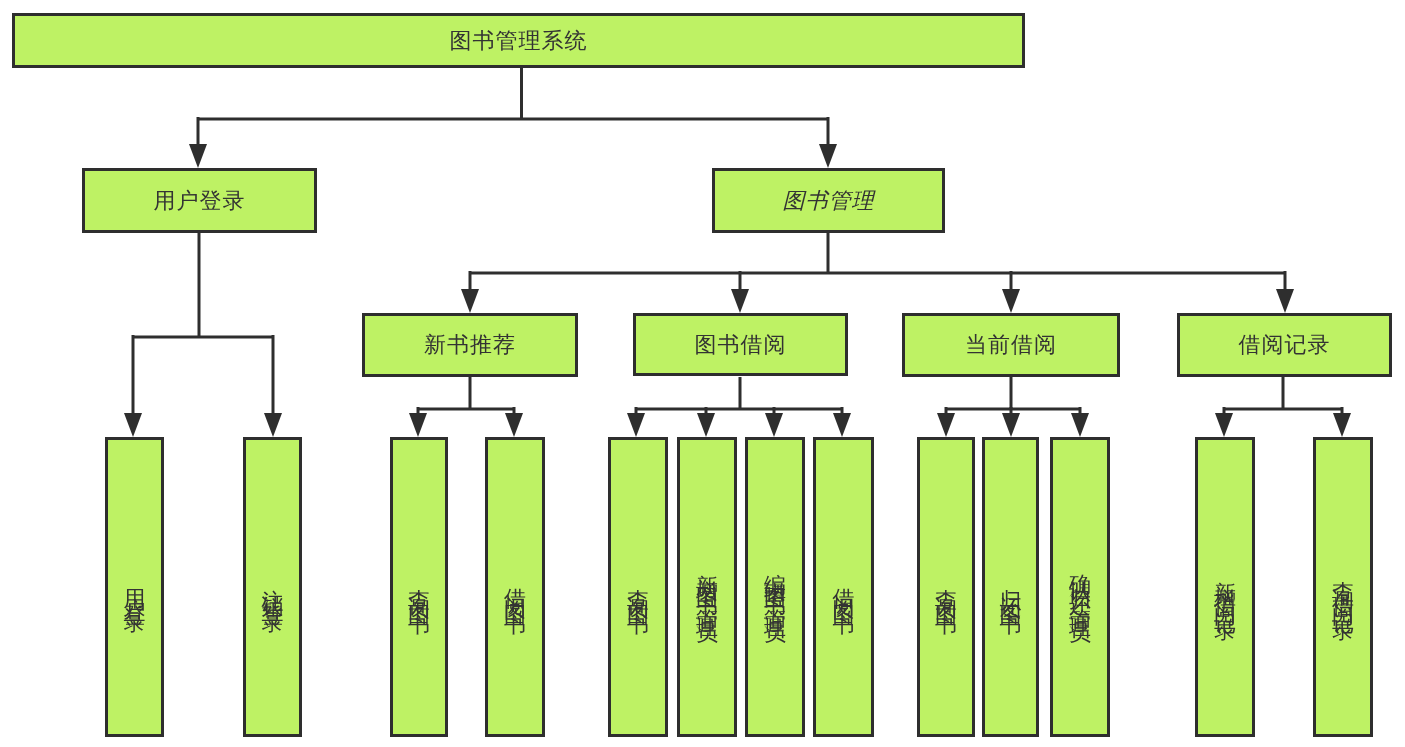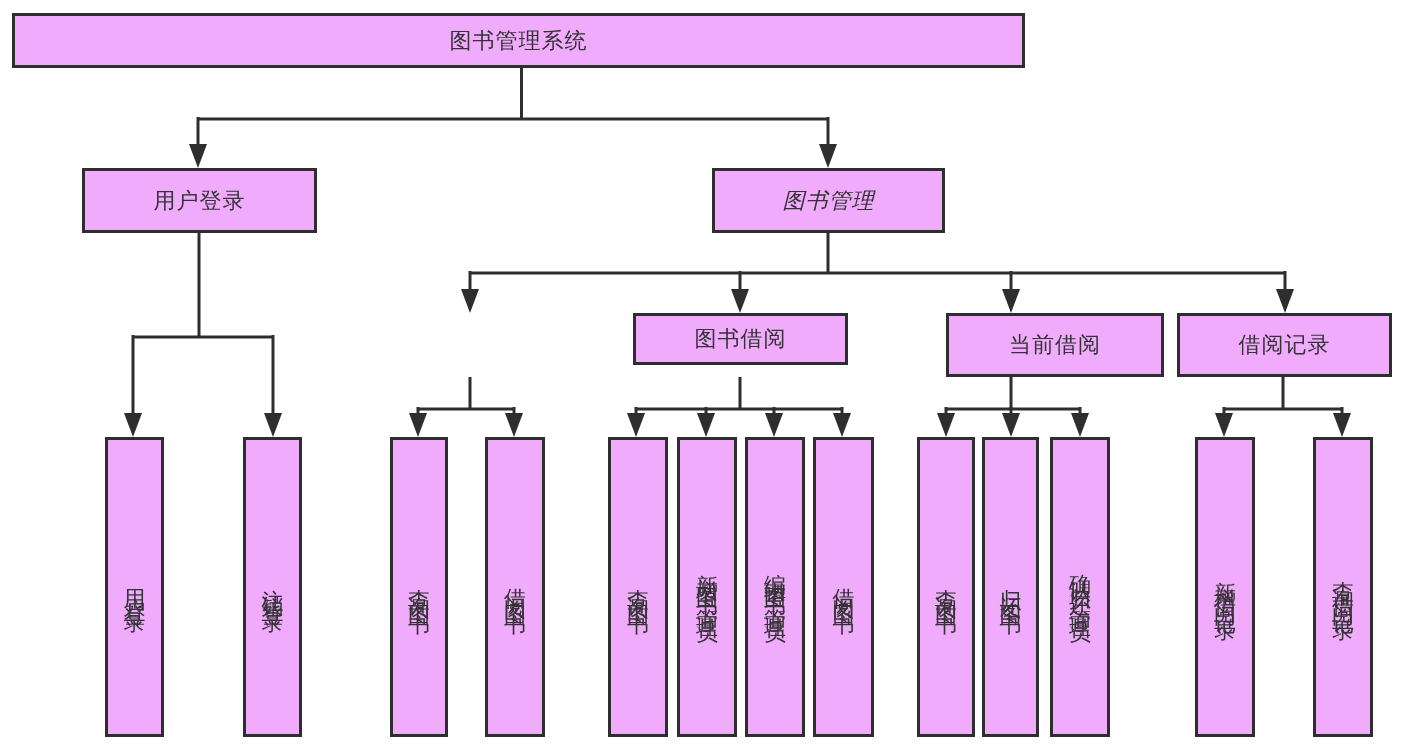--- a/index.html
+++ b/index.html
@@ -24,21 +24,21 @@
     fill: none;
   }
   #connectors polygon {
     fill: #2e2e2e;
     stroke: none;
   }
   .node {
     position: absolute;
     box-sizing: border-box;
     border: 3px solid #2e2e2e;
-    background: #f0abfc;
+    background: #bef264;
     display: flex;
     align-items: center;
     justify-content: center;
     z-index: 2;
   }
   .node .lbl {
     font-size: 22px;
     color: #333333;
     letter-spacing: 1px;
     white-space: nowrap;
@@ -51,22 +51,22 @@
     white-space: normal;
   }
   .leaf-long .lbl {
     letter-spacing: 7px;
   }
   
   .n-root           { left: 12px;   top: 13px;  width: 1013px; height: 55px; }
   .n-user-login     { left: 82px;   top: 168px; width: 235px;  height: 65px; }
   .n-book-mgmt      { left: 712px;  top: 168px; width: 233px;  height: 65px; font-style: italic; }
   .n-new-book       { left: 362px;  top: 313px; width: 216px;  height: 64px; }
-  .n-book-borrow    { left: 633px;  top: 313px; width: 215px;  height: 52px; }
-  .n-current-borrow { left: 902px;  top: 313px; width: 218px;  height: 64px; margin-left: 44px; }
+  .n-book-borrow    { left: 633px;  top: 313px; width: 215px;  height: 63px; }
+  .n-current-borrow { left: 902px;  top: 313px; width: 218px;  height: 64px; }
   .n-borrow-record  { left: 1177px; top: 313px; width: 215px;  height: 64px; }
   .l-1  { left: 105px;  top: 437px; width: 59px; height: 300px; }
   .l-2  { left: 243px;  top: 437px; width: 59px; height: 300px; }
   .l-3  { left: 390px;  top: 437px; width: 58px; height: 300px; }
   .l-4  { left: 485px;  top: 437px; width: 60px; height: 300px; }
   .l-5  { left: 608px;  top: 437px; width: 60px; height: 300px; }
   .l-6  { left: 677px;  top: 437px; width: 60px; height: 300px; }
   .l-7  { left: 745px;  top: 437px; width: 60px; height: 300px; }
   .l-8  { left: 813px;  top: 437px; width: 61px; height: 300px; }
   .l-9  { left: 917px;  top: 437px; width: 58px; height: 300px; }
@@ -148,20 +148,23 @@
     <span class="lbl">图书管理系统</span>
   </div>
 
   <div class="node n-user-login">
     <span class="lbl">用户登录</span>
   </div>
   <div class="node n-book-mgmt">
     <span class="lbl">图书管理</span>
   </div>
 
+  <div class="node n-new-book">
+    <span class="lbl">新书推荐</span>
+  </div>
   <div class="node n-book-borrow">
     <span class="lbl">图书借阅</span>
   </div>
   <div class="node n-current-borrow">
     <span class="lbl">当前借阅</span>
   </div>
   <div class="node n-borrow-record">
     <span class="lbl">借阅记录</span>
   </div>
 

